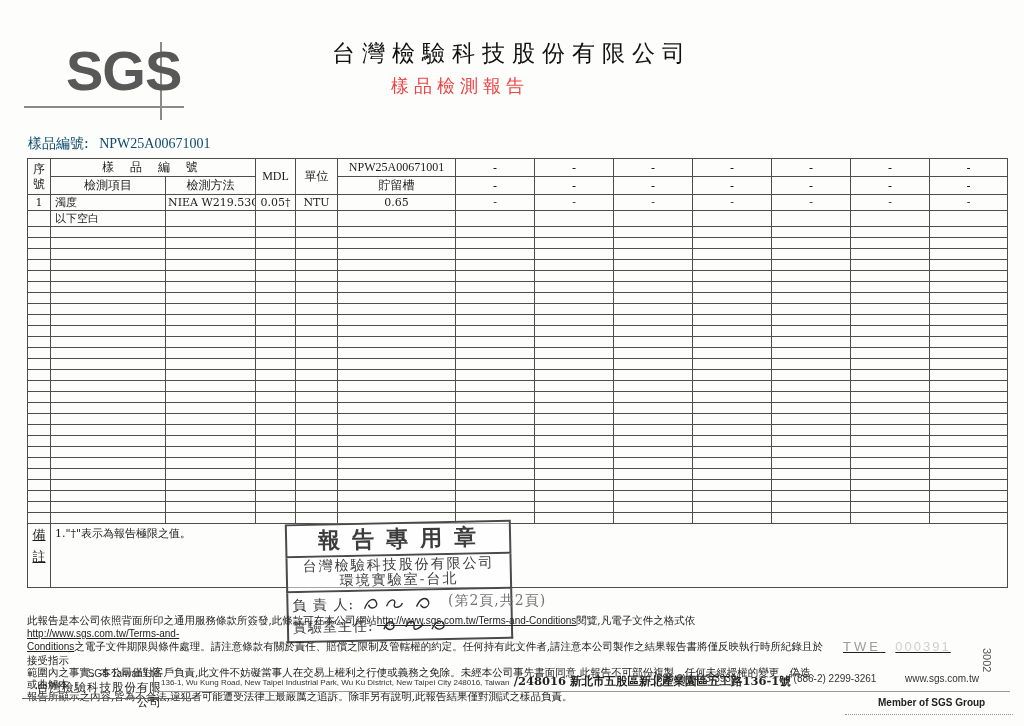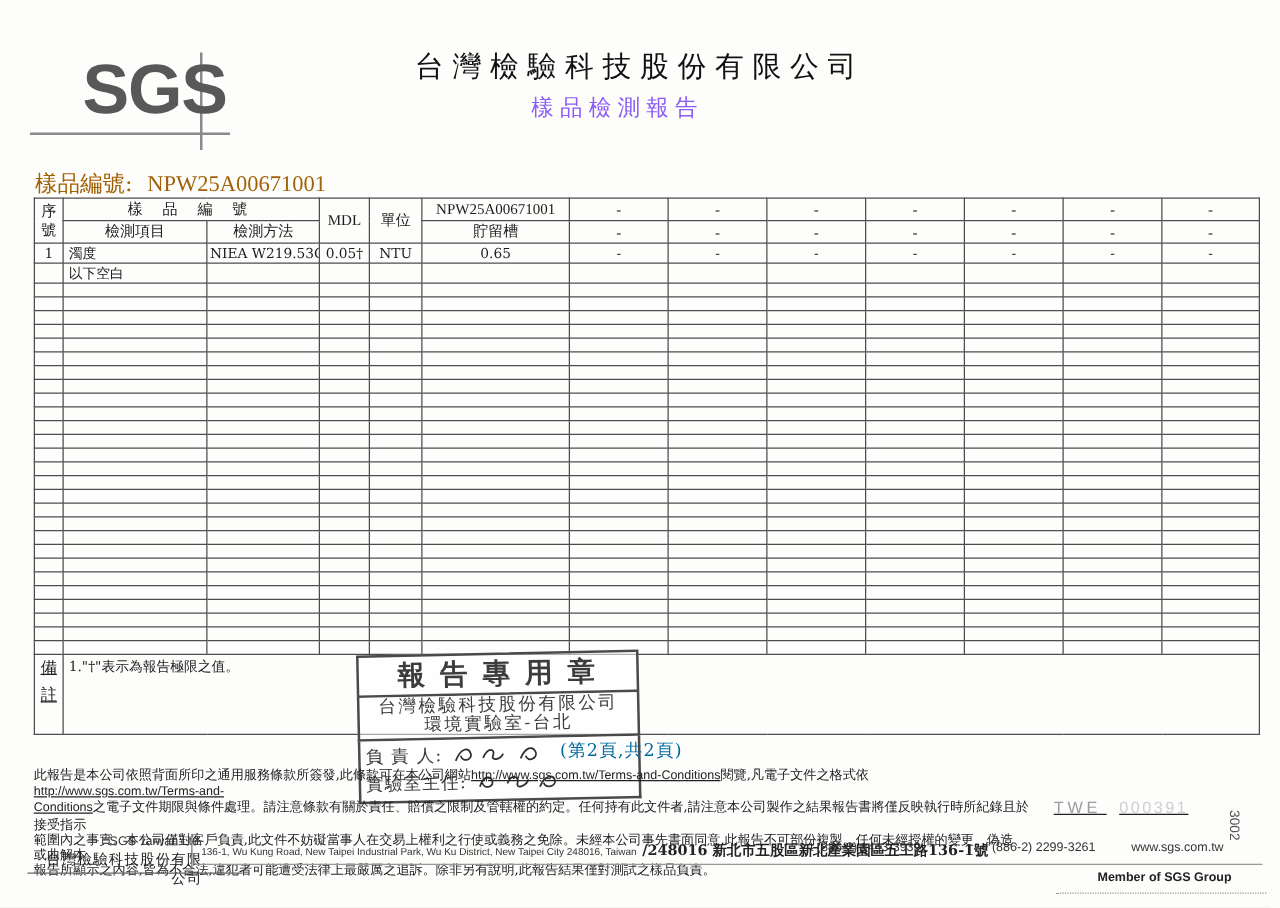--- a/index.html
+++ b/index.html
@@ -10,24 +10,24 @@
   .logo-wrap{position:absolute;left:24px;top:36px;width:160px;height:86px;}
   .logo-text{position:absolute;left:42px;top:2px;font-family:"Liberation Sans","DejaVu Sans",sans-serif;
     font-weight:bold;font-size:56px;letter-spacing:-1px;color:#585858;}
   .logo-hline{position:absolute;left:0;top:70px;width:160px;height:2px;background:#8a8a8a;}
   .logo-vline{position:absolute;left:136px;top:6px;width:2px;height:78px;background:#8a8a8a;}
 
   
   .title-main{position:absolute;left:0;top:38px;width:1024px;text-align:center;
     font-size:23px;letter-spacing:7px;color:#111;}
   .title-sub{position:absolute;left:0;top:74px;width:920px;text-align:center;
-    font-size:18px;letter-spacing:5px;color:#8b5cf6;padding-left:34px;}
-
-  
-  .sample-line{position:absolute;left:28px;top:135px;font-size:18px;color:#a16207;}
+    font-size:18px;letter-spacing:5px;color:#ef4444;}
+
+  
+  .sample-line{position:absolute;left:28px;top:135px;font-size:14px;color:#0c4a6e;}
   .sample-line .val{font-family:"Liberation Serif","DejaVu Serif",serif;margin-left:6px;}
 
   
   .tbl-wrap{position:absolute;left:27px;top:158px;width:980px;}
   table{border-collapse:collapse;table-layout:fixed;width:980px;}
   td,th{border:1px solid #4d4d4d;padding:0 2px;font-weight:normal;font-size:11px;
     overflow:hidden;white-space:nowrap;text-align:center;color:#1c1c1c;}
   tr.h1 th{height:17px;font-size:12px;}
   tr.h2 th{height:16px;font-size:12px;}
   th.seq{word-break:break-all;white-space:normal;line-height:15px;font-size:12px;}
@@ -48,21 +48,21 @@
   .stamp .s1{border:2px solid #4a4a4a;height:30px;display:flex;align-items:center;
     justify-content:center;font-size:22px;font-weight:bold;letter-spacing:12px;
     padding-left:10px;background:rgba(255,255,255,.55);}
   .stamp .s2{border:2px solid #4a4a4a;border-top:none;padding:1px 0 2px 0;
     background:rgba(255,255,255,.5);}
   .stamp .s2 div{text-align:center;font-size:14px;letter-spacing:2px;line-height:15px;}
   .stamp .s3{border:2px solid #4a4a4a;border-top:none;padding:2px 4px;background:rgba(255,255,255,.5);}
   .sigrow{display:flex;align-items:center;height:22px;font-size:14px;letter-spacing:1px;}
   .sigrow svg{margin-left:6px;}
 
-  .page-info{position:absolute;left:448px;top:592px;font-size:14px;color:#0369a1;letter-spacing:1px;}
+  .page-info{position:absolute;left:448px;top:592px;font-size:14px;color:#737373;letter-spacing:1px;}
 
   
   .disclaimer{position:absolute;left:27px;top:614px;width:800px;font-size:10.5px;
     line-height:12.2px;color:#222;}
   .disclaimer .u{text-decoration:underline;font-family:"Liberation Sans","DejaVu Sans",sans-serif;font-size:10px;}
 
   
   .twe{position:absolute;left:843px;top:637px;font-family:"Liberation Sans","DejaVu Sans",sans-serif;text-decoration:underline;}
   .twe .lbl{color:#9b9b9b;font-size:13px;letter-spacing:3px;}
   .twe .num{color:#cfcfcf;font-size:13px;letter-spacing:2px;margin-left:10px;}

